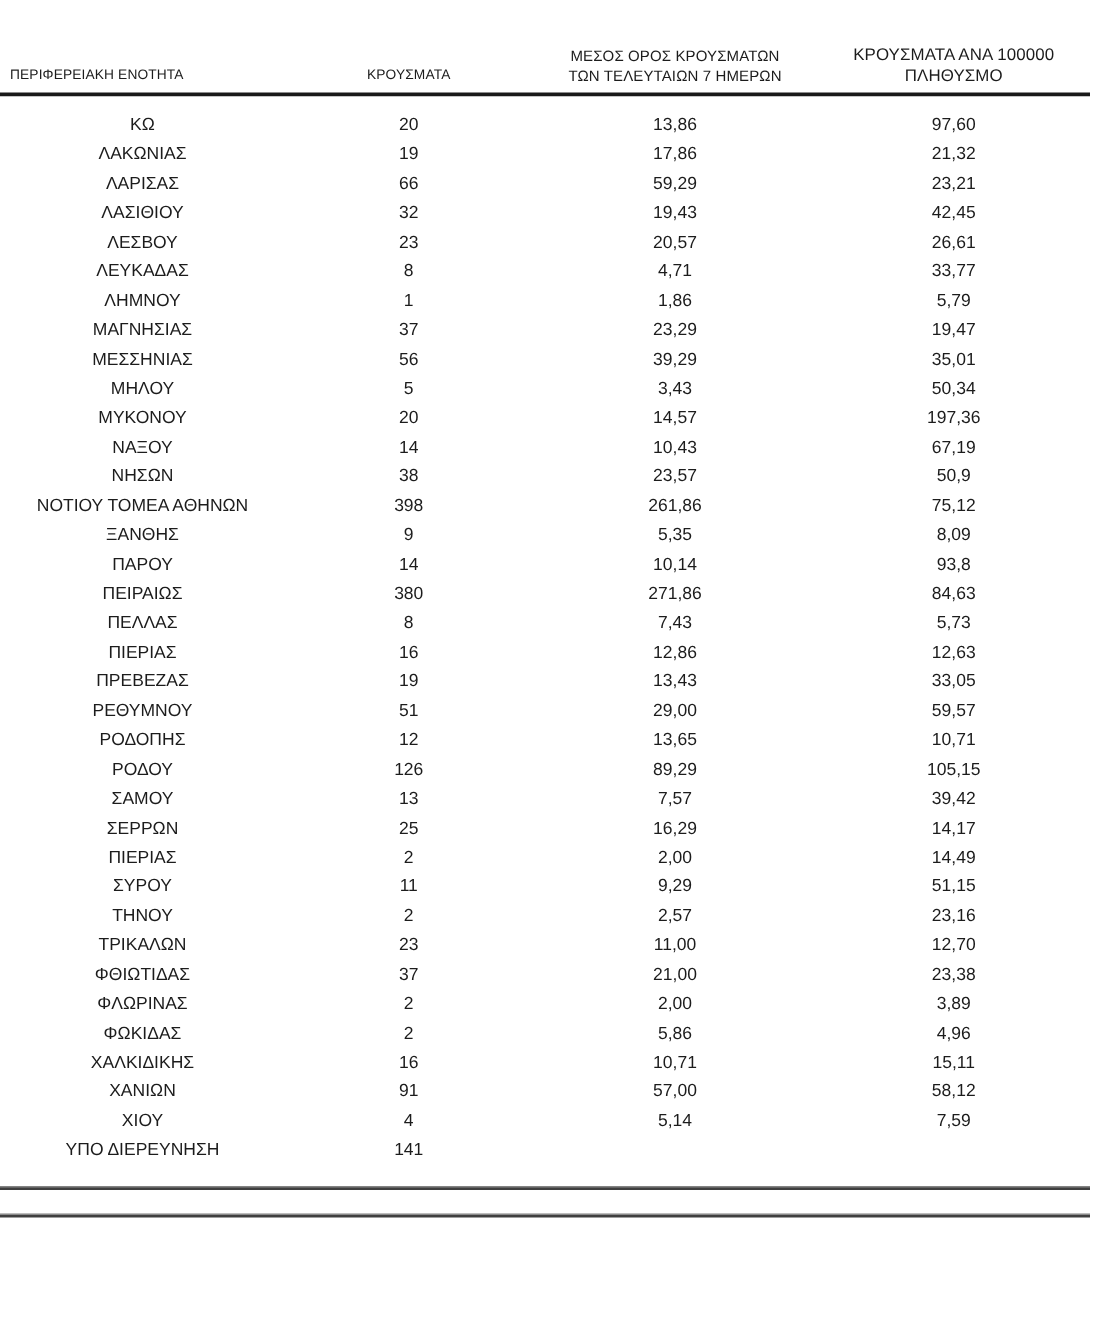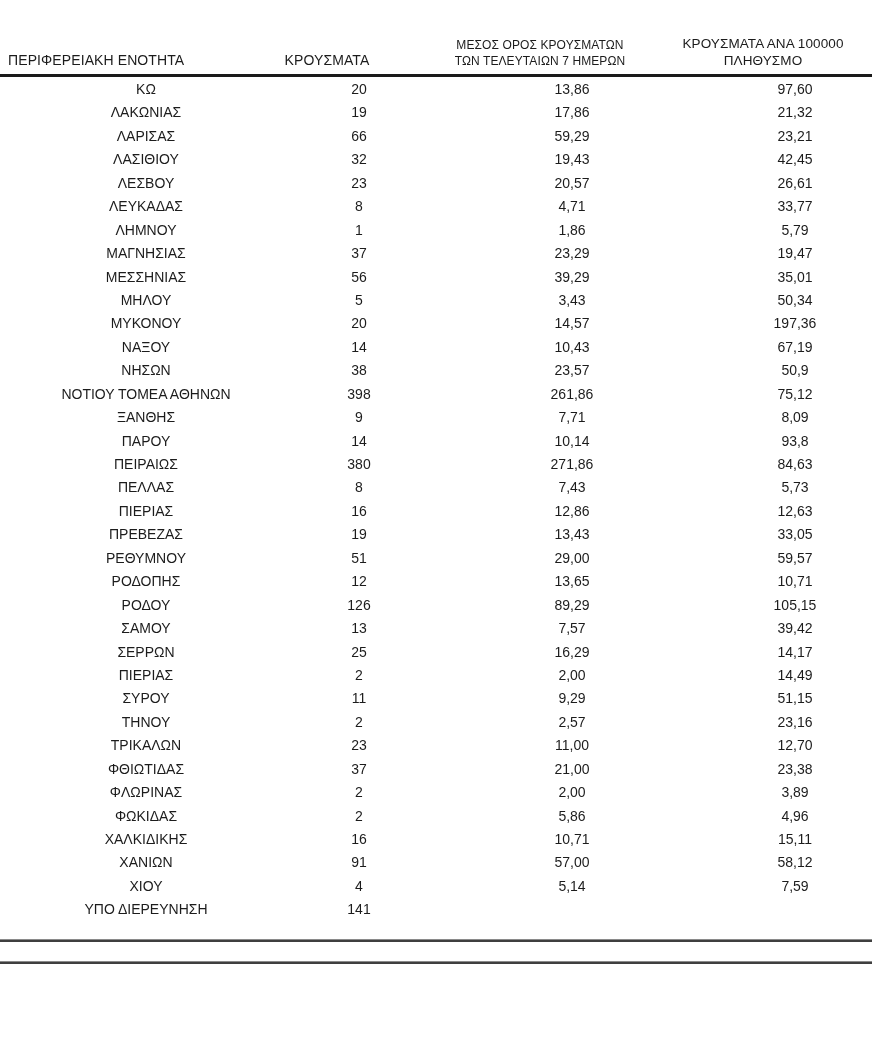--- a/index.html
+++ b/index.html
@@ -31,39 +31,38 @@
     grid-template-columns: 228px 198px 228px 218px;
     align-items: end;
     box-sizing: border-box;
     height: 77px;
     padding-bottom: 5px;
     border-bottom: 3px solid #1a1a1a;
   }
   .th {
     text-align: center;
     line-height: 17px;
-    font-size: 14px;
+    font-size: 11px;
     letter-spacing: 0.1px;
   }
   .th.region {
     text-align: left;
     padding-left: 8px;
   }
   .th.avg7 {
     font-size: 12px;
     line-height: 16px;
   }
   .th.per100k {
     font-size: 13.5px;
     line-height: 17px;
     margin-top: 21px;
   }
   .tbody {
-    margin-top: 1px;
-    padding-left: 32px;
+    margin-top: 11px;
   }
   .trow {
     display: grid;
     grid-template-columns: 228px 198px 228px 218px;
     height: 23.45px;
   }
   .td {
     text-align: center;
     font-size: 14px;
     line-height: 23.45px;
@@ -194,21 +193,21 @@
   <div class="trow">
     <div class="td">ΝΟΤΙΟΥ ΤΟΜΕΑ ΑΘΗΝΩΝ</div>
     <div class="td">398</div>
     <div class="td">261,86</div>
     <div class="td">75,12</div>
   </div>
 
   <div class="trow">
     <div class="td">ΞΑΝΘΗΣ</div>
     <div class="td">9</div>
-    <div class="td">7,71</div>
+    <div class="td">5,35</div>
     <div class="td">8,09</div>
   </div>
 
   <div class="trow">
     <div class="td">ΠΑΡΟΥ</div>
     <div class="td">14</div>
     <div class="td">10,14</div>
     <div class="td">93,8</div>
   </div>
 

